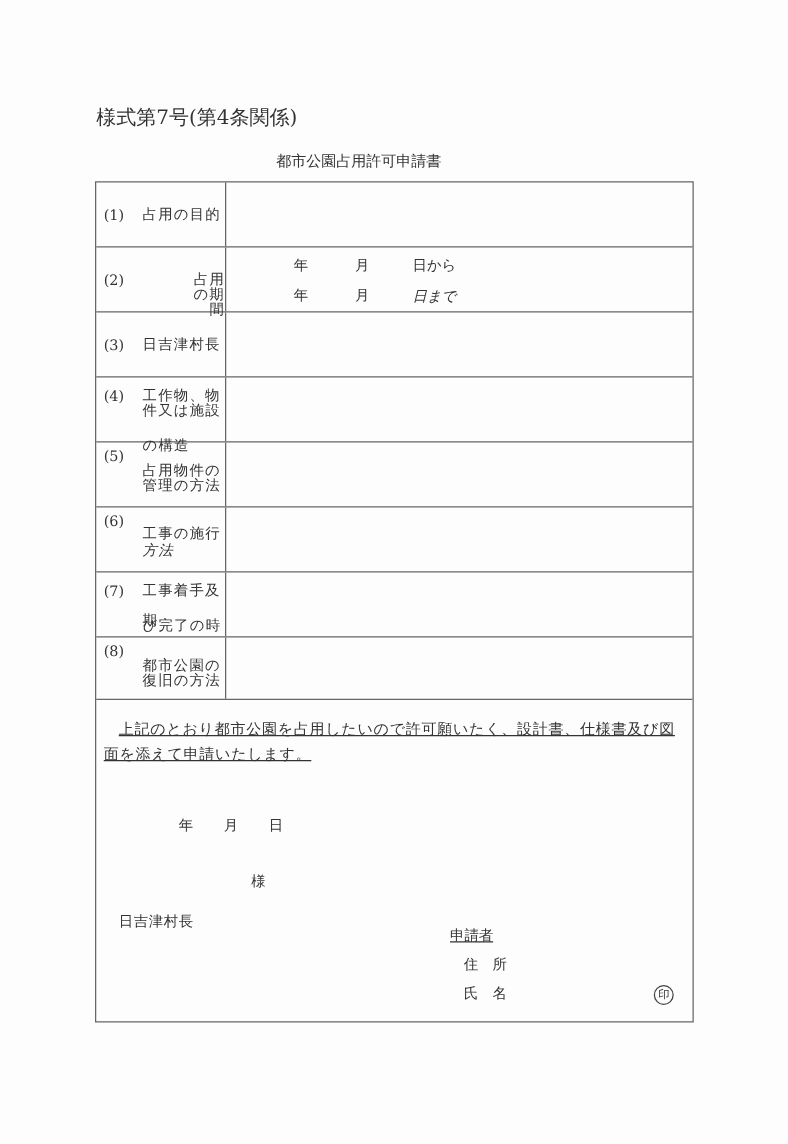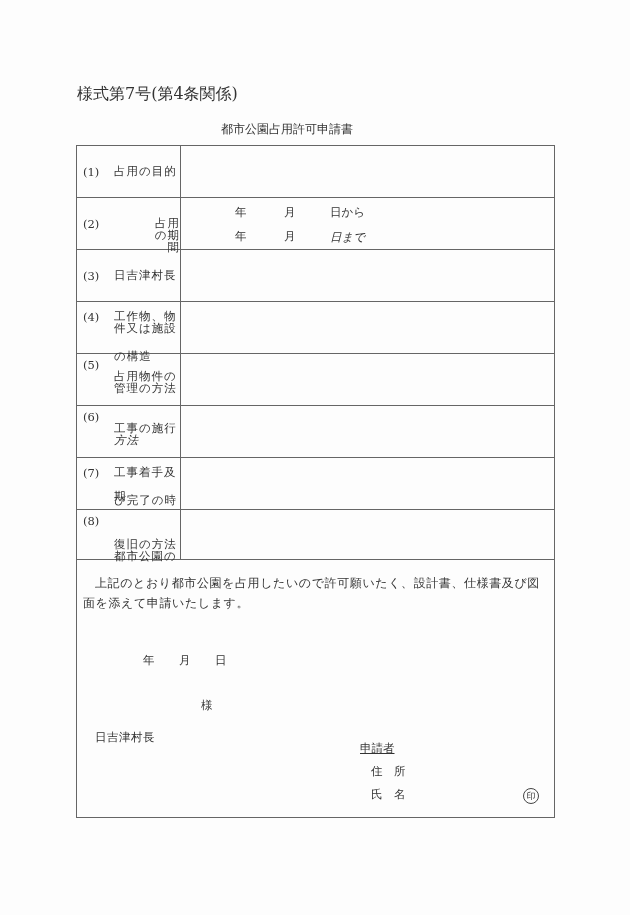--- a/index.html
+++ b/index.html
@@ -14,21 +14,21 @@
       position: absolute; left: 76px; top: 145px; width: 479px; height: 673px;
       border: 1.5px solid #666; box-sizing: border-box;
     }
     .row { position: absolute; left: 0; width: 100%; border-bottom: 1px solid #666; box-sizing: border-box; }
     .row .label-cell { position: absolute; left: 0; top: 0; bottom: 0; width: 104px; border-right: 1px solid #666; box-sizing: border-box; font-size: 11.5px; }
     .row .num { position: absolute; left: 6px; }
     .row .lbl { position: absolute; left: 37px; line-height: 12px; letter-spacing: 1px; text-align: right; }
     .row .value-cell { position: absolute; left: 104px; right: 0; top: 0; bottom: 0; }
     .period-line { position: absolute; font-size: 11.5px; }
     .statement { position: absolute; left: 0; top: 414px; width: 100%; height: 259px; font-size: 12px; }
-    .statement .para { position: absolute; left: 6px; right: 6px; top: 13px; line-height: 20px; text-indent: 12px; letter-spacing: 0.6px; }
+    .statement .para { position: absolute; left: 6px; right: 6px; top: 13px; line-height: 20px; text-indent: 12px; letter-spacing: 0.6px; text-decoration: underline; }
     .abs { position: absolute; font-size: 11.5px; }
     .seal { position: absolute; width: 14px; height: 14px; border: 1px solid #444; border-radius: 50%; font-size: 9px; text-align: center; line-height: 14px; }
   </style>
 </head>
 <body>
 
 <div class="form-number">様式第7号(第4条関係)</div>
 <div class="doc-title">都市公園占用許可申請書</div>
 
 <div class="form-table">
@@ -79,40 +79,40 @@
       <span class="num" style="top:4px;">(5)</span>
       <span class="lbl" style="top:16px;">占用物件の</span>
       <span class="lbl" style="top:28px;">管理の方法</span>
     </div>
     <div class="value-cell"></div>
   </div>
 
   <div class="row" style="top:260px;height:52px;">
     <div class="label-cell">
       <span class="num" style="top:4px;">(6)</span>
-      <span class="lbl" style="top:16px;">工事の施行</span>
+      <span class="lbl" style="top:16px;font-family:Liberation Mono, monospace;">工事の施行</span>
       <span class="lbl" style="top:28px;font-style:italic;">方法</span>
     </div>
     <div class="value-cell"></div>
   </div>
 
   <div class="row" style="top:312px;height:52px;">
     <div class="label-cell">
       <span class="num" style="top:8px;">(7)</span>
       <span class="lbl" style="top:8px;">工事着手及</span>
       <span class="lbl" style="top:36px;">び完了の時</span>
       <span class="lbl" style="top:32px;">期</span>
     </div>
     <div class="value-cell"></div>
   </div>
 
   <div class="row" style="top:364px;height:50px;">
     <div class="label-cell">
       <span class="num" style="top:4px;">(8)</span>
-      <span class="lbl" style="top:16px;margin-top:24px;">都市公園の</span>
+      <span class="lbl" style="top:16px;">都市公園の</span>
       <span class="lbl" style="top:28px;">復旧の方法</span>
     </div>
     <div class="value-cell"></div>
   </div>
 
   <div class="statement">
     <div class="para">上記のとおり都市公園を占用したいので許可願いたく、設計書、仕様書及び図面を添えて申請いたします。</div>
 
     <span class="abs" style="left:66px;top:93px;">年</span>
     <span class="abs" style="left:102px;top:93px;">月</span>

